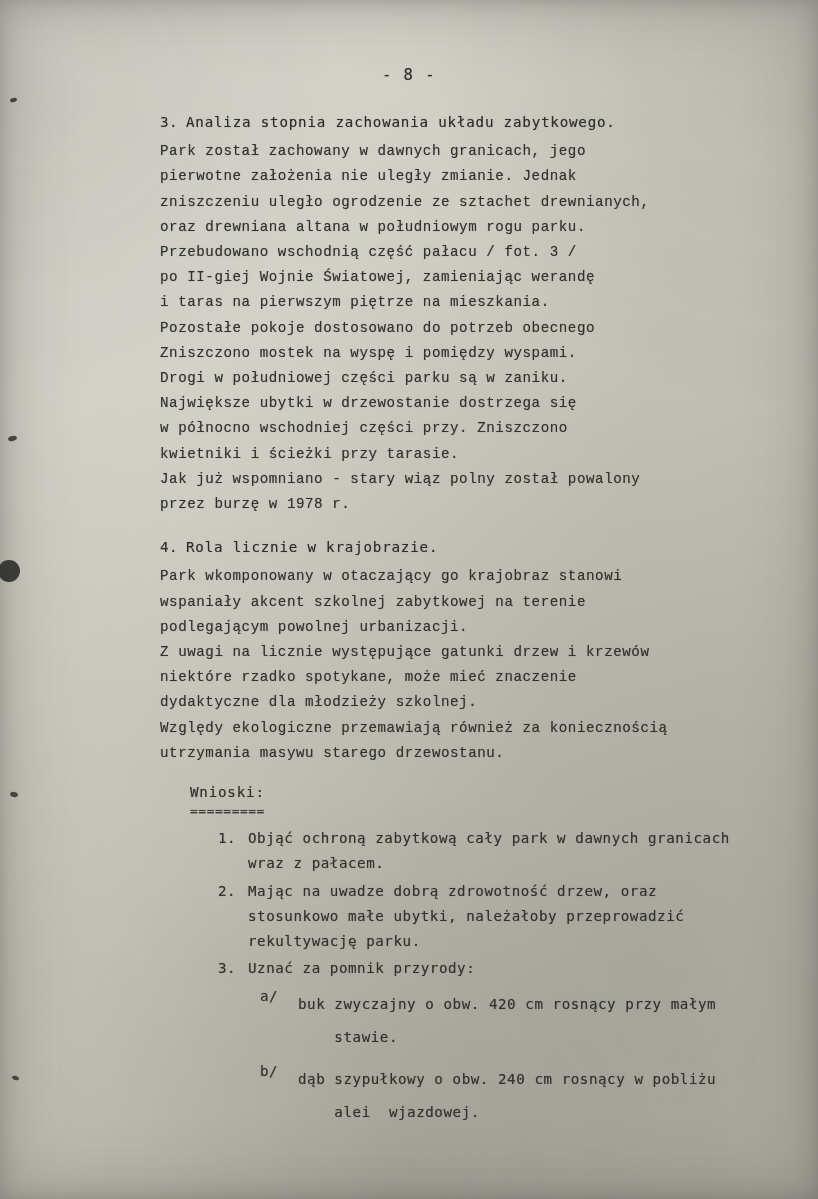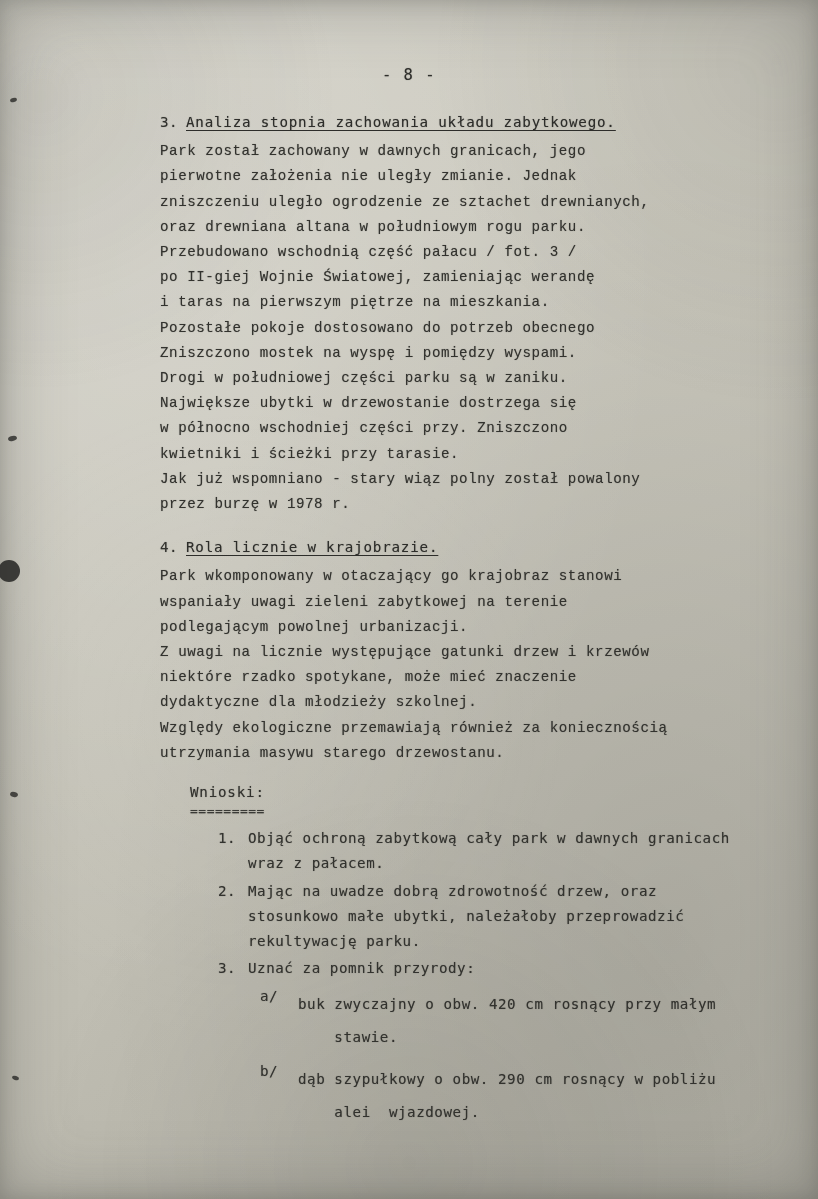--- a/index.html
+++ b/index.html
@@ -89,21 +89,20 @@
     display: flex;
     align-items: flex-start;
     margin-bottom: 4px;
   }
   .sec-num {
     width: 26px;
     flex: 0 0 26px;
     color: #32322e;
   }
   .sec-title {
-    text-decoration: underline;
     text-underline-offset: 3px;
     color: #2d2d2a;
     letter-spacing: 0.8px;
   }
   .para {
     margin-bottom: 0;
     font-family: Liberation Mono, monospace;
   }
   .para p {
     margin: 0;
@@ -204,21 +203,21 @@
 
       <div class="gap"></div>
 
       <div class="section">
         <div class="sec-head">
           <span class="sec-num">4.</span>
           <span class="sec-title">Rola licznie w krajobrazie.</span>
         </div>
         <div class="para">
           <p>Park wkomponowany w otaczający go krajobraz stanowi</p>
-          <p>wspaniały uwagi zieleni zabytkowej na terenie</p>
+          <p>wspaniały akcent szkolnej zabytkowej na terenie</p>
           <p>podlegającym powolnej urbanizacji.</p>
           <p>Z uwagi na licznie występujące gatunki drzew i krzewów</p>
           <p>niektóre rzadko spotykane, może mieć znaczenie</p>
           <p>dydaktyczne dla młodzieży szkolnej.</p>
           <p>Względy ekologiczne przemawiają również za koniecznością</p>
           <p>utrzymania masywu starego drzewostanu.</p>
         </div>
       </div>
 
       <div class="wnioski">
@@ -256,21 +255,21 @@
           <div class="sub-item">
             <span class="n">a/</span>
             <span class="txt">
               <p>buk zwyczajny o obw. 420 cm rosnący przy małym</p>
               <p>    stawie.</p>
             </span>
           </div>
           <div class="sub-item">
             <span class="n">b/</span>
             <span class="txt">
-              <p>dąb szypułkowy o obw. 290 cm rosnący w pobliżu</p>
+              <p>dąb szypułkowy o obw. 240 cm rosnący w pobliżu</p>
               <p>    alei  wjazdowej.</p>
             </span>
           </div>
         </div>
 
       </div>
 
     </div>
   </div>
 </div>

